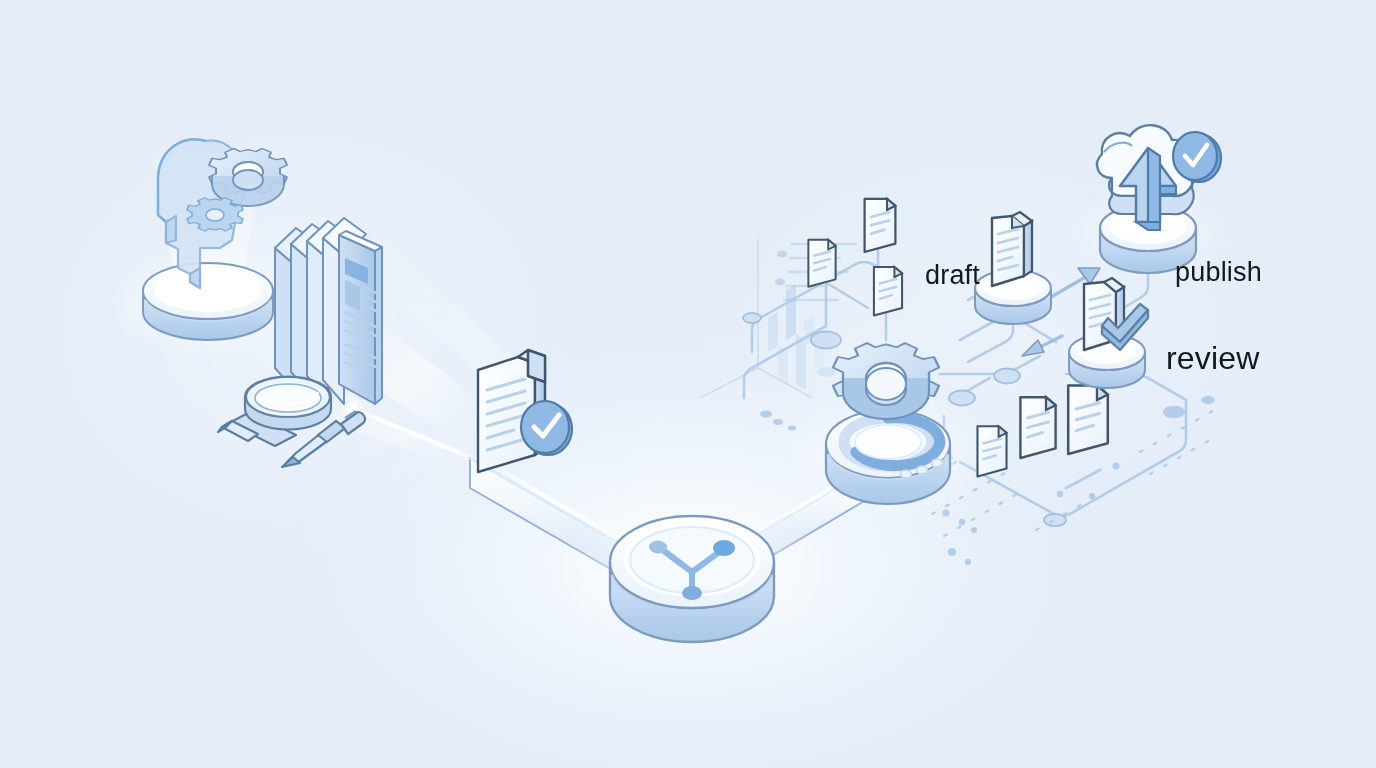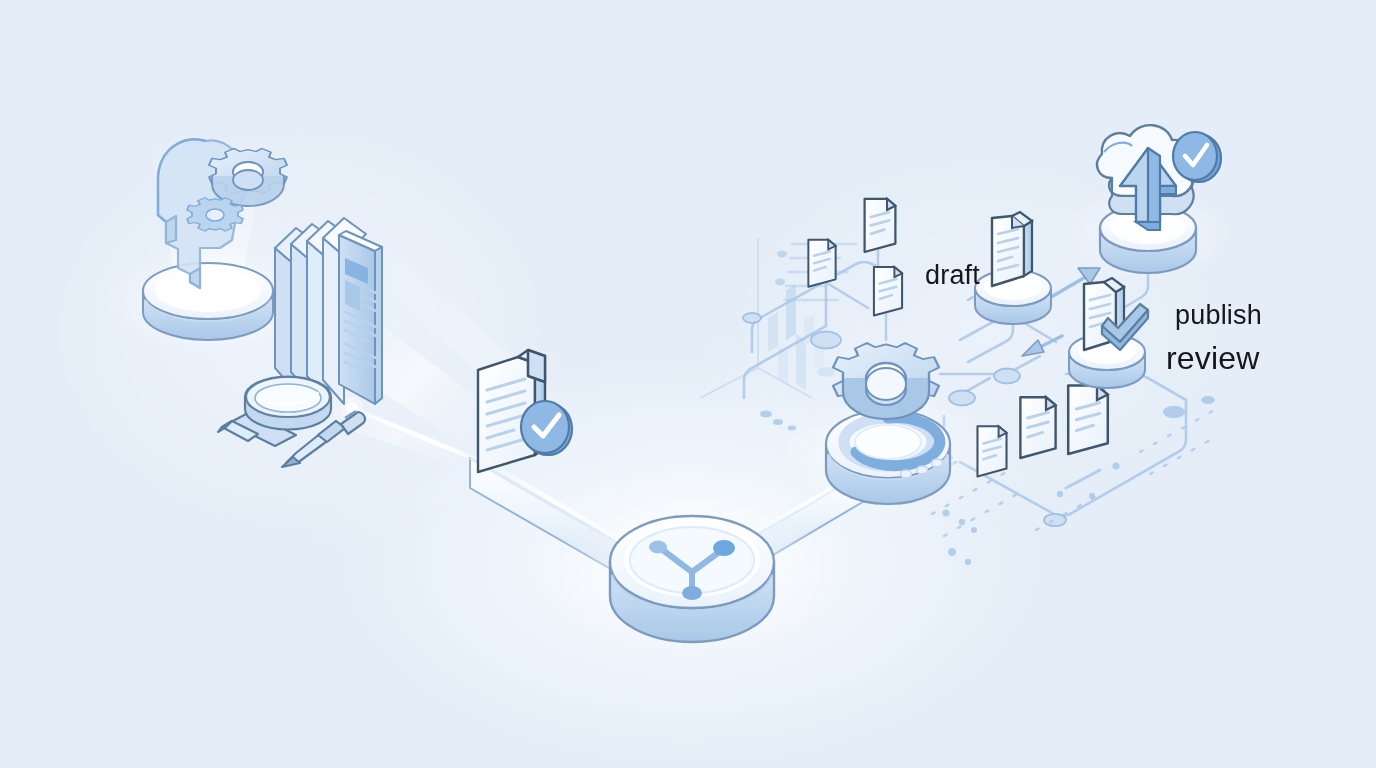--- a/index.html
+++ b/index.html
@@ -542,16 +542,16 @@
       <g>
         <ellipse cx="1199" cy="158" rx="22" ry="24" fill="#6ea8e0" stroke="#4e7ba8" stroke-width="2.2"></ellipse>
         <ellipse cx="1195" cy="156" rx="22" ry="24" fill="#8fb8e4" stroke="#4e7ba8" stroke-width="2.2"></ellipse>
         <path d="M1185 156 L1193 165 L1207 145" fill="none" stroke="#ffffff" stroke-width="4.6" stroke-linecap="round" stroke-linejoin="round"></path>
       </g>
     </g>
 
   </svg>
 
   <div class="label" id="label-draft" style="left: 925px; top: 262px; font-size: 27px; color: rgb(20, 24, 29);">draft</div>
-  <div class="label" id="label-publish" style="left: 1175px; top: 259px; font-size: 27px; color: rgb(20, 24, 29); margin-top: 43px;">publish</div>
+  <div class="label" id="label-publish" style="left: 1175px; top: 259px; font-size: 27px; color: rgb(20, 24, 29);">publish</div>
   <div class="label" id="label-review" style="left: 1166px; top: 342px; font-size: 32px; color: rgb(20, 24, 29);">review</div>
 
 </div>
 
 </body></html>

